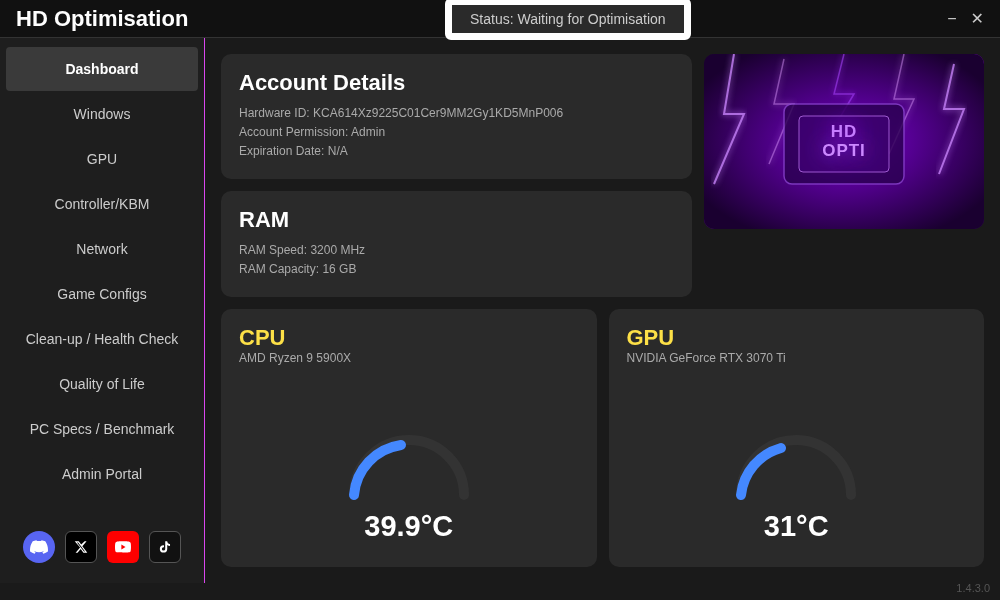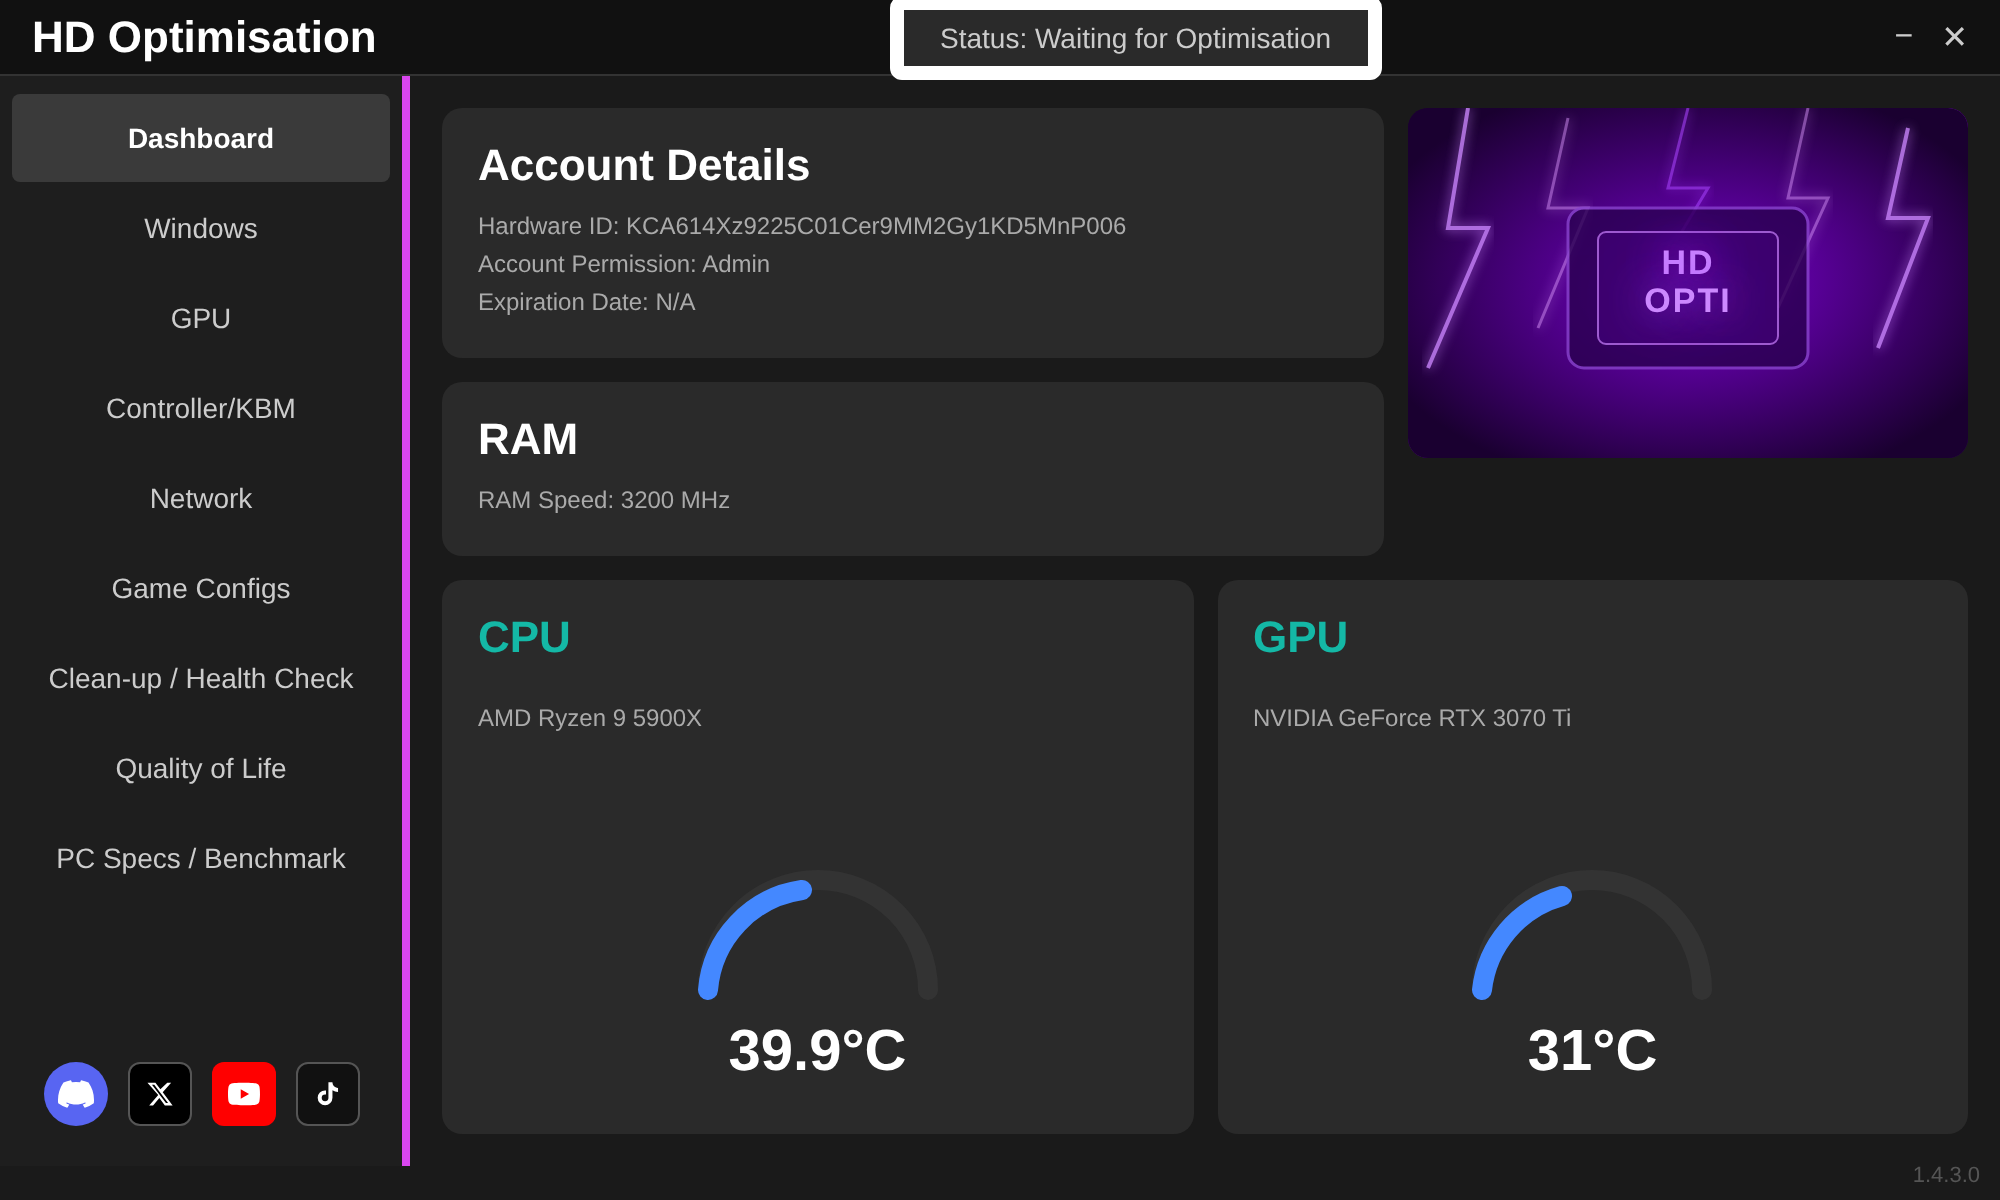--- a/index.html
+++ b/index.html
@@ -57,21 +57,21 @@
       height: calc(600px - 55px);
     }
 
     
     #sidebar {
       width: 205px;
       background: #1e1e1e;
       display: flex;
       flex-direction: column;
       padding: 8px 0;
-      border-right: 4px solid #d946ef;
+      border-right: 1px solid #d946ef;
     }
     .sidebar-item {
       padding: 14px 16px;
       text-align: center;
       font-size: 14px;
       color: #ccc;
       cursor: pointer;
       border-radius: 4px;
       margin: 1px 6px;
       transition: background 0.15s;
@@ -201,22 +201,22 @@
       border-radius: 10px;
       padding: 16px 18px;
       flex: 1;
       display: flex;
       flex-direction: column;
       overflow: hidden;
     }
     .hw-title {
       font-size: 22px;
       font-weight: 700;
-      color: #14b8a6;
-      margin-bottom: 20px;
+      color: #fde047;
+      margin-bottom: 0;
     }
     .hw-subtitle {
       font-size: 12px;
       color: #aaa;
       margin-bottom: 8px;
     }
 
     
     .gauge-container {
       flex: 1;
@@ -265,20 +265,21 @@
     <div id="sidebar-items">
         <div class="sidebar-item active">Dashboard</div>
         <div class="sidebar-item">Windows</div>
         <div class="sidebar-item">GPU</div>
         <div class="sidebar-item">Controller/KBM</div>
         <div class="sidebar-item">Network</div>
         <div class="sidebar-item">Game Configs</div>
         <div class="sidebar-item">Clean-up / Health Check</div>
         <div class="sidebar-item">Quality of Life</div>
         <div class="sidebar-item">PC Specs / Benchmark</div>
+        <div class="sidebar-item">Admin Portal</div>
       </div>
     <div class="sidebar-spacer"></div>
     <div id="sidebar-socials">
       <div class="social-icon social-discord" title="Discord">
         <svg width="18" height="18" viewBox="0 0 24 24" fill="white">
             <path d="M20.317 4.37a19.791 19.791 0 0 0-4.885-1.515.074.074 0 0 0-.079.037c-.21.375-.444.864-.608 1.25a18.27 18.27 0 0 0-5.487 0 12.64 12.64 0 0 0-.617-1.25.077.077 0 0 0-.079-.037A19.736 19.736 0 0 0 3.677 4.37a.07.07 0 0 0-.032.027C.533 9.046-.32 13.58.099 18.057a.082.082 0 0 0 .031.057 19.9 19.9 0 0 0 5.993 3.03.078.078 0 0 0 .084-.028c.462-.63.874-1.295 1.226-1.994a.076.076 0 0 0-.041-.106 13.107 13.107 0 0 1-1.872-.892.077.077 0 0 1-.008-.128 10.2 10.2 0 0 0 .372-.292.074.074 0 0 1 .077-.01c3.928 1.793 8.18 1.793 12.062 0a.074.074 0 0 1 .078.01c.12.098.246.198.373.292a.077.077 0 0 1-.006.127 12.299 12.299 0 0 1-1.873.892.077.077 0 0 0-.041.107c.36.698.772 1.362 1.225 1.993a.076.076 0 0 0 .084.028 19.839 19.839 0 0 0 6.002-3.03.077.077 0 0 0 .032-.054c.5-5.177-.838-9.674-3.549-13.66a.061.061 0 0 0-.031-.03z"></path>
           </svg>
       </div>
       <div class="social-icon social-x" title="X / Twitter">
         <svg width="14" height="14" viewBox="0 0 24 24" fill="white">
@@ -319,20 +320,24 @@
             <span>N/A</span>
           </div>
         </div>
 
         <div id="ram-card">
           <h2>RAM</h2>
           <div class="detail-line">
             <span>RAM Speed:</span>
             <span>3200 MHz</span>
           </div>
+          <div class="detail-line">
+            <span>RAM Capacity:</span>
+            <span>16 GB</span>
+          </div>
         </div>
       </div>
 
       <div id="hero-image">
         <svg class="hero-lightning" viewBox="0 0 280 175" xmlns="http://www.w3.org/2000/svg">
 
           <defs>
             <radialGradient id="bgGrad" cx="50%" cy="50%" r="60%">
               <stop offset="0%" stop-color="#7700cc" stop-opacity="0.8"></stop>
               <stop offset="100%" stop-color="#1a0030" stop-opacity="1"></stop>

